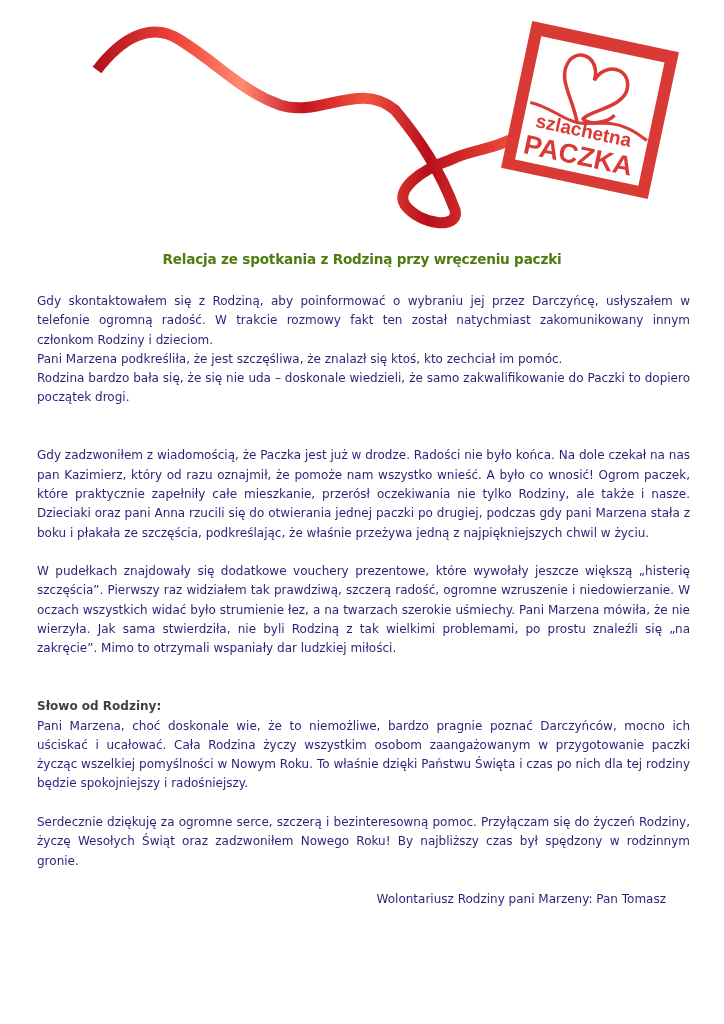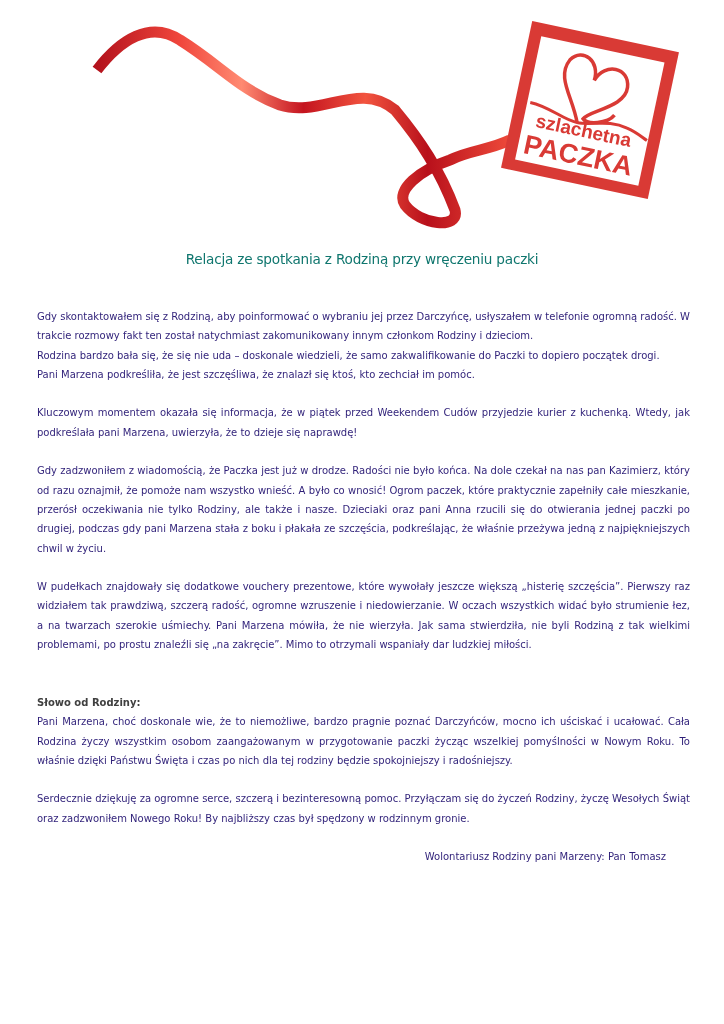--- a/index.html
+++ b/index.html
@@ -1,22 +1,22 @@
 <!DOCTYPE html>
 <html><head>
 <meta charset="utf-8">
 <style>
   html, body { margin: 0; padding: 0; background: #ffffff; }
   body { width: 724px; height: 1024px; position: relative; overflow: hidden;
          font-family: "DejaVu Sans", sans-serif; }
   .header-art { position: absolute; left: 0; top: 0; width: 724px; height: 240px; }
   .title { position: absolute; left: 0; top: 251px; width: 724px; text-align: center;
-           color: #0f766e; font-weight: normal; font-size: 13.6px; letter-spacing: -0.2px; }
-  .content { position: absolute; left: 37px; top: 307px; width: 653px;
-             color: #2e1f78; font-size: 10px; line-height: 19.3px; }
+           color: #4d7c0f; font-weight: bold; font-size: 13.6px; letter-spacing: -0.2px; }
+  .content { position: absolute; left: 37px; top: 292px; width: 653px;
+             color: #2e1f78; font-size: 12px; line-height: 19.3px; }
   .para { margin: 0; text-align: justify; }
   .gap { height: 19.3px; }
   .heading { margin: 0; font-weight: bold; color: #404040; }
   .signature { margin: 16px; text-align: right; padding-right: 8px; margin-top: 19px; }
 </style>
 </head>
 <body>
 
 <svg class="header-art" viewBox="0 0 724 240">
   <defs>
@@ -44,24 +44,23 @@
     </g>
     <text x="-2" y="28" text-anchor="middle" fill="#d93a35" font-family="Liberation Sans, sans-serif" font-weight="bold" font-size="19">szlachetna</text>
     <text x="-2" y="56" text-anchor="middle" fill="#d93a35" font-family="Liberation Sans, sans-serif" font-weight="bold" font-size="27">PACZKA</text>
   </g>
 </svg>
 
 <div class="title">Relacja ze spotkania z Rodziną przy wręczeniu paczki</div>
 
 <div class="content">
   <p class="para">Gdy skontaktowałem się z Rodziną, aby poinformować o wybraniu jej przez Darczyńcę, usłyszałem w telefonie ogromną radość. W trakcie rozmowy fakt ten został natychmiast zakomunikowany innym członkom Rodziny i dzieciom.</p>
+  <p class="para">Pani Marzena podkreśliła, że jest szczęśliwa, że znalazł się ktoś, kto zechciał im pomóc.</p>
   <p class="para">Rodzina bardzo bała się, że się nie uda – doskonale wiedzieli, że samo zakwalifikowanie do Paczki to dopiero początek drogi.</p>
-  <p class="para">Pani Marzena podkreśliła, że jest szczęśliwa, że znalazł się ktoś, kto zechciał im pomóc.</p>
   <div class="gap"></div>
-  <p class="para">Kluczowym momentem okazała się informacja, że w piątek przed Weekendem Cudów przyjedzie kurier z kuchenką. Wtedy, jak podkreślała pani Marzena, uwierzyła, że to dzieje się naprawdę!</p>
   <div class="gap"></div>
   <p class="para">Gdy zadzwoniłem z wiadomością, że Paczka jest już w drodze. Radości nie było końca. Na dole czekał na nas pan Kazimierz, który od razu oznajmił, że pomoże nam wszystko wnieść. A było co wnosić! Ogrom paczek, które praktycznie zapełniły całe mieszkanie, przerósł oczekiwania nie tylko Rodziny, ale także i nasze. Dzieciaki oraz pani Anna rzucili się do otwierania jednej paczki po drugiej, podczas gdy pani Marzena stała z boku i płakała ze szczęścia, podkreślając, że właśnie przeżywa jedną z najpiękniejszych chwil w życiu.</p>
   <div class="gap"></div>
   <p class="para">W pudełkach znajdowały się dodatkowe vouchery prezentowe, które wywołały jeszcze większą „histerię szczęścia”. Pierwszy raz widziałem tak prawdziwą, szczerą radość, ogromne wzruszenie i niedowierzanie. W oczach wszystkich widać było strumienie łez, a na twarzach szerokie uśmiechy. Pani Marzena mówiła, że nie wierzyła. Jak sama stwierdziła, nie byli Rodziną z tak wielkimi problemami, po prostu znaleźli się „na zakręcie”. Mimo to otrzymali wspaniały dar ludzkiej miłości.</p>
   <div class="gap"></div>
   <div class="gap"></div>
   <p class="heading">Słowo od Rodziny:</p>
   <p class="para">Pani Marzena, choć doskonale wie, że to niemożliwe, bardzo pragnie poznać Darczyńców, mocno ich uściskać i ucałować. Cała Rodzina życzy wszystkim osobom zaangażowanym w przygotowanie paczki życząc wszelkiej pomyślności w Nowym Roku. To właśnie dzięki Państwu Święta i czas po nich dla tej rodziny będzie spokojniejszy i radośniejszy.</p>
   <div class="gap"></div>
   <p class="para">Serdecznie dziękuję za ogromne serce, szczerą i bezinteresowną pomoc. Przyłączam się do życzeń Rodziny, życzę Wesołych Świąt oraz zadzwoniłem Nowego Roku! By najbliższy czas był spędzony w rodzinnym gronie.</p>

